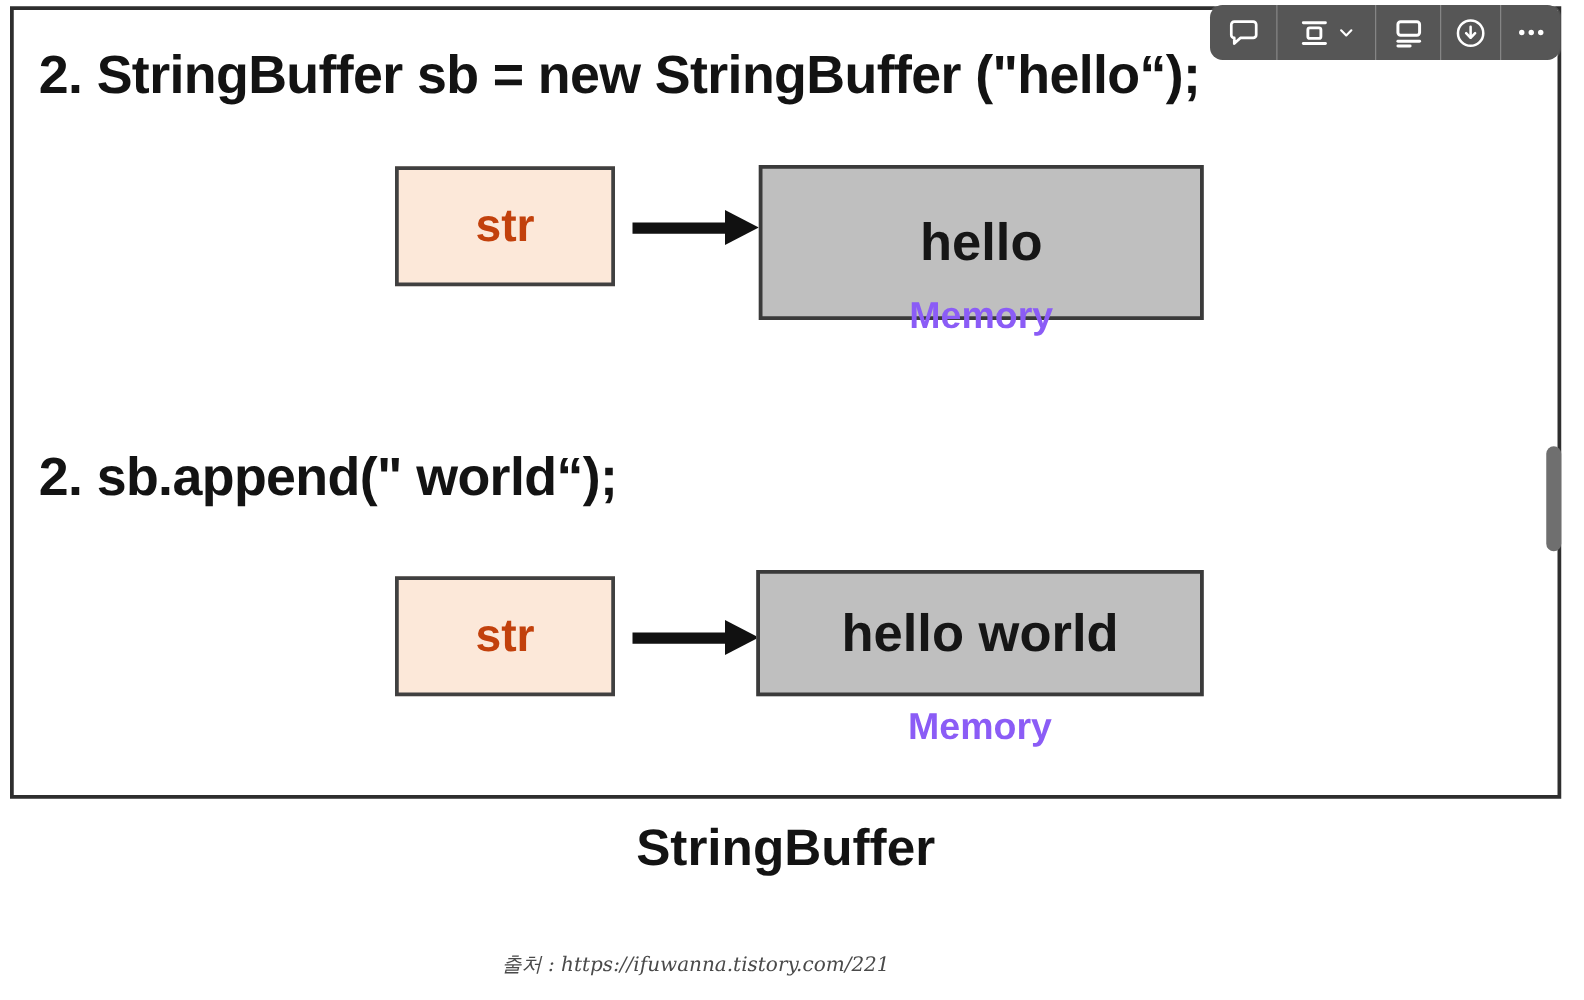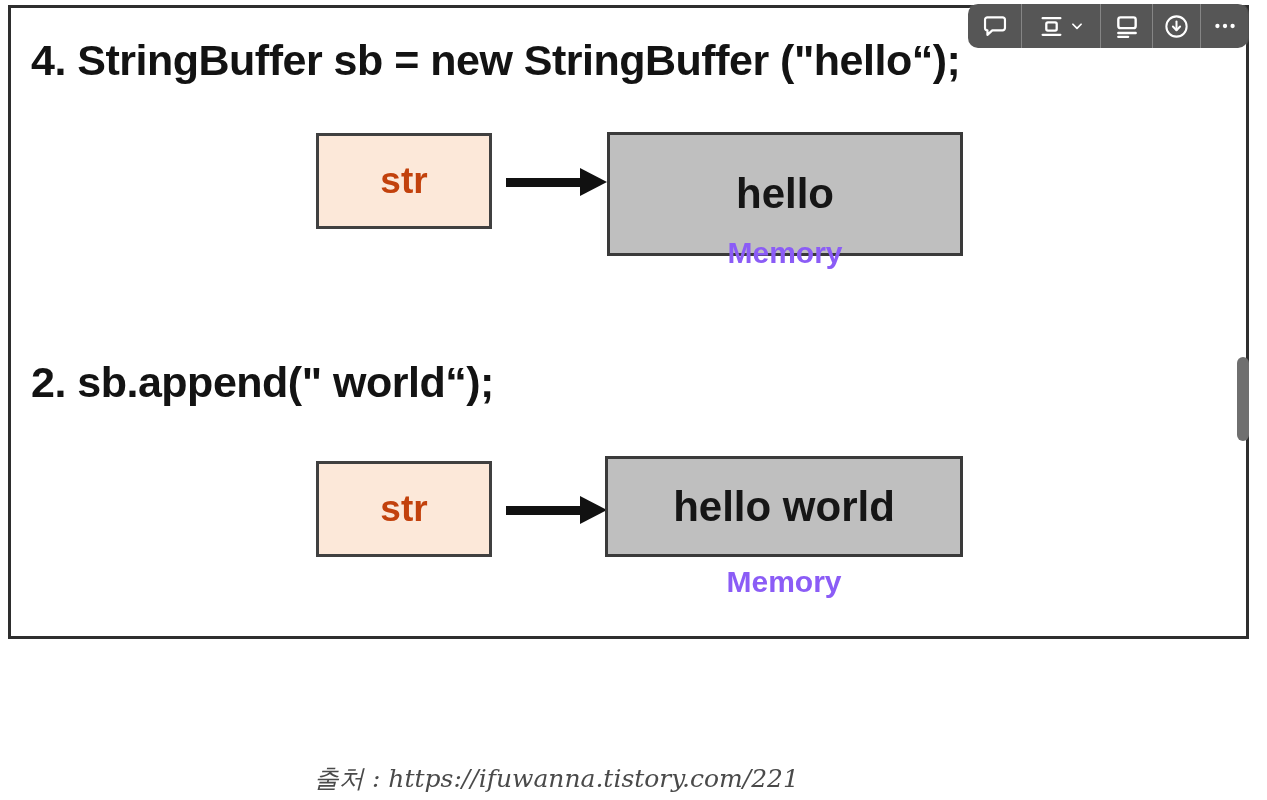--- a/index.html
+++ b/index.html
@@ -36,21 +36,21 @@
   .mem-2 { left:594px; top:448px; width:358px; height:101px; }
 
   .mem-label { position:absolute; text-align:center; font-size:30px; font-weight:700;
                color:#8b5cf6; }
   .mem-label-1 { left:596px; top:228px; width:356px; }
   .mem-label-2 { left:594px; top:557px; width:358px; }
 
   .fig-caption { position:absolute; left:8px; top:655px; width:1241px; text-align:center;
                  font-size:41px; font-weight:700; color:#131313; }
   .fig-source  { position:absolute; left:0; top:762px; width:1113px; text-align:center;
-                 font-size:25px; font-style:italic; color:#4a4a4a;
+                 font-size:16px; font-style:italic; color:#4a4a4a;
                  font-family:"DejaVu Serif", serif; }
 
   
   .toolbar { position:absolute; left:968px; top:4px; width:280px; height:44px;
              background:#565656; border-radius:10px; display:flex; align-items:stretch;
              box-shadow:0 0 0 1px rgba(255,255,255,0.15); }
   .tb-btn { display:flex; align-items:center; justify-content:center; cursor:pointer; }
   .tb-btn + .tb-btn { border-left:1px solid rgba(255,255,255,0.28); }
   .tb-comment { width:53px; } .tb-position { width:79px; gap:6px; }
   .tb-caption { width:52px; } .tb-download { width:48px; } .tb-more { width:48px; }
@@ -60,21 +60,21 @@
   .scroll-thumb { position:absolute; left:1237px; top:357px; width:12px; height:84px;
                   background:#6f6f6f; border-radius:6px; cursor:pointer; }
 </style>
 </head>
 <body>
 
 <div class="viewport">
 
   <div class="frame">
 
-    <div class="code-line code-1">4. StringBuffer sb = new StringBuffer ("hello“);</div>
+    <div class="code-line code-1">2. StringBuffer sb = new StringBuffer ("hello“);</div>
 
     <div class="var-box var-1">
       <span>str</span>
     </div>
 
     <div class="arrow arrow-1">
       <div class="shaft"></div>
       <div class="head"></div>
     </div>
 
@@ -95,20 +95,21 @@
       <div class="head"></div>
     </div>
 
     <div class="mem-box mem-2">
       <span>hello world</span>
     </div>
 
     <div class="mem-label mem-label-2">Memory</div>
   </div>
 
+  <div class="fig-caption">StringBuffer</div>
   <div class="fig-source">출처 : https://ifuwanna.tistory.com/221</div>
 
   <div class="toolbar">
 
     <div class="tb-btn tb-comment">
       <span>
         <svg width="26" height="26" viewBox="0 0 24 24" fill="none" stroke="#ffffff" stroke-width="2" stroke-linecap="round" stroke-linejoin="round">
           <path d="M5 4h14a2.2 2.2 0 0 1 2.2 2.2v7.6A2.2 2.2 0 0 1 19 16H9.5L5 20.2V16a2.2 2.2 0 0 1-2.2-2.2V6.2A2.2 2.2 0 0 1 5 4z"></path>
         </svg>
       </span>

